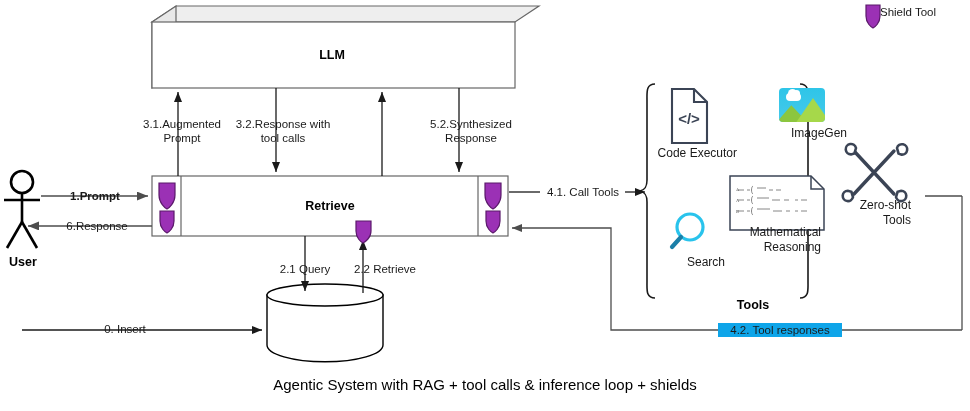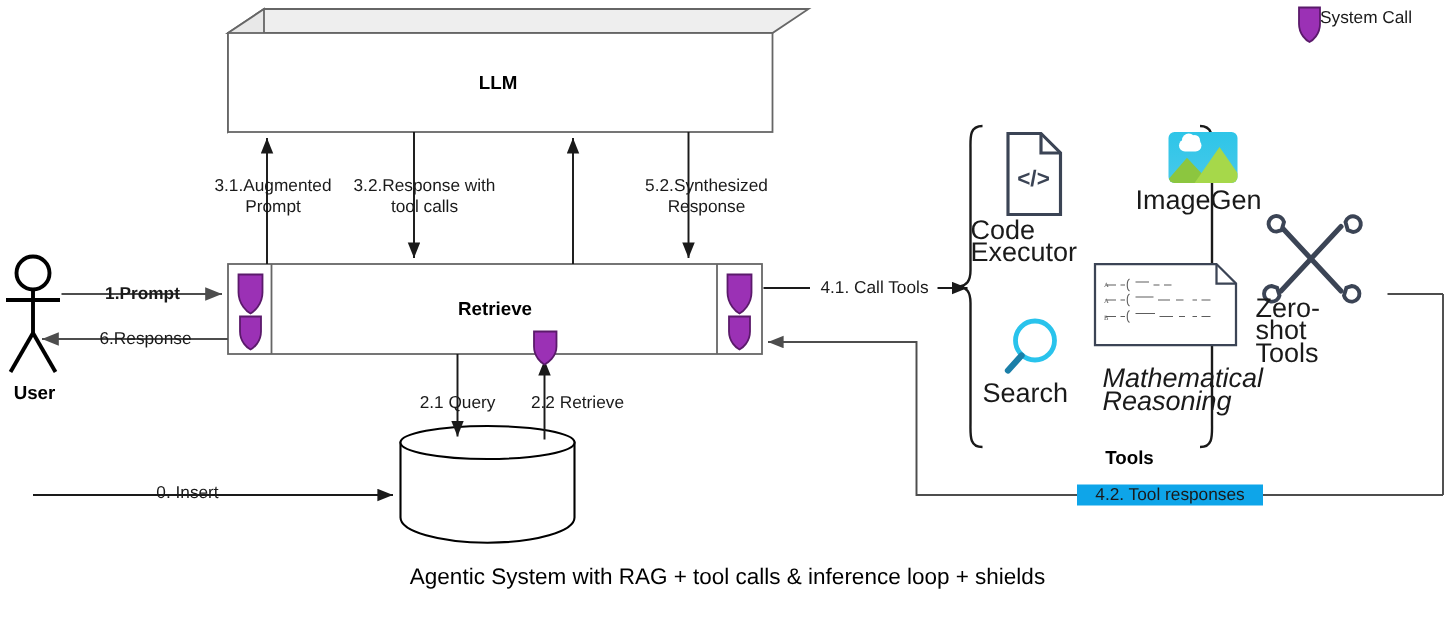--- a/index.html
+++ b/index.html
@@ -54,23 +54,23 @@
   }
   .legend-text {
     position: absolute;
     left: 880px;
     top: 6px;
     font-size: 11.5px;
     color: #1a1a1a;
   }
   .icon-label {
     position: absolute;
-    font-size: 18px;
+    font-size: 12px;
     color: #1a1a1a;
-    text-align: left;
+    text-align: right;
     line-height: 15px;
   }
   .tools-label {
     position: absolute;
     font-size: 12.5px;
     font-weight: bold;
     color: #000000;
     text-align: center;
     margin-top: 16px;
   }
@@ -281,21 +281,21 @@
 
   <div class="node-title" style="left:232px; top:48px; width:200px;">LLM</div>
 
   <div class="node-title" style="left:230px; top:199px; width:200px;">Retrieve</div>
 
   <div class="node-title" style="left:0px; top:255px; width:46px;">User</div>
 
 
   <div class="tools-label" style="left:718px; top:282px; width:70px;">Tools</div>
 
-  <div class="legend-text">System Call</div>
+  <div class="legend-text">Shield Tool</div>
 
   <div class="lbl" style="left:40px; top:189px; width:110px;font-weight:bold;">1.Prompt</div>
 
   <div class="lbl" style="left:42px; top:219px; width:110px;">6.Response</div>
 
   <div class="lbl" style="left:60px; top:322px; width:130px;">0. Insert</div>
 
   <div class="lbl" style="left:255px; top:262px; width:100px;">2.1 Query</div>
 
   <div class="lbl" style="left:330px; top:262px; width:110px;">2.2 Retrieve</div>
@@ -318,21 +318,21 @@
 
   <div class="imggen-icon" style="left:779px; top:88px;">
     <div class="imggen-hill-a"></div>
     <div class="imggen-hill-b"></div>
     <div class="imggen-cloud"></div>
   </div>
   <div class="icon-label" style="left:757px; top:126px; width:90px;">ImageGen</div>
 
   <div class="icon-label" style="left:655px; top:255px; width:70px;">Search</div>
 
-  <div class="icon-label wrap" style="left:735px; top:245px; width:86px;font-style:italic;">Mathematical
+  <div class="icon-label wrap" style="left:735px; top:225px; width:86px;">Mathematical
 Reasoning</div>
 
   <div class="icon-label wrap" style="left:837px; top:198px; width:74px;">Zero-shot
 Tools</div>
 
   <div class="caption">Agentic System with RAG + tool calls &amp; inference loop + shields</div>
 
 </div>
 
 </body></html>

